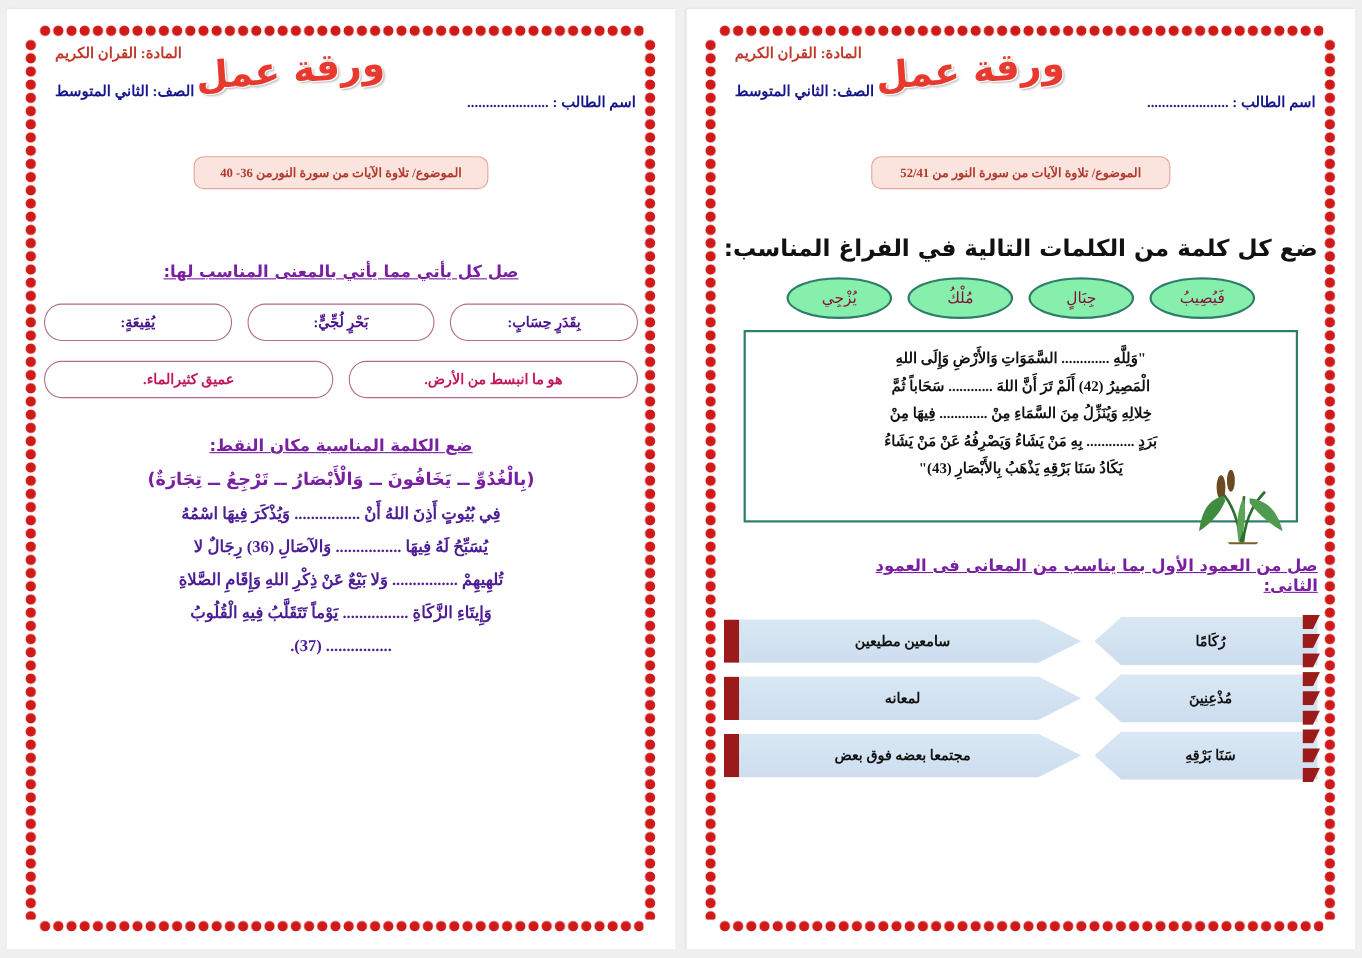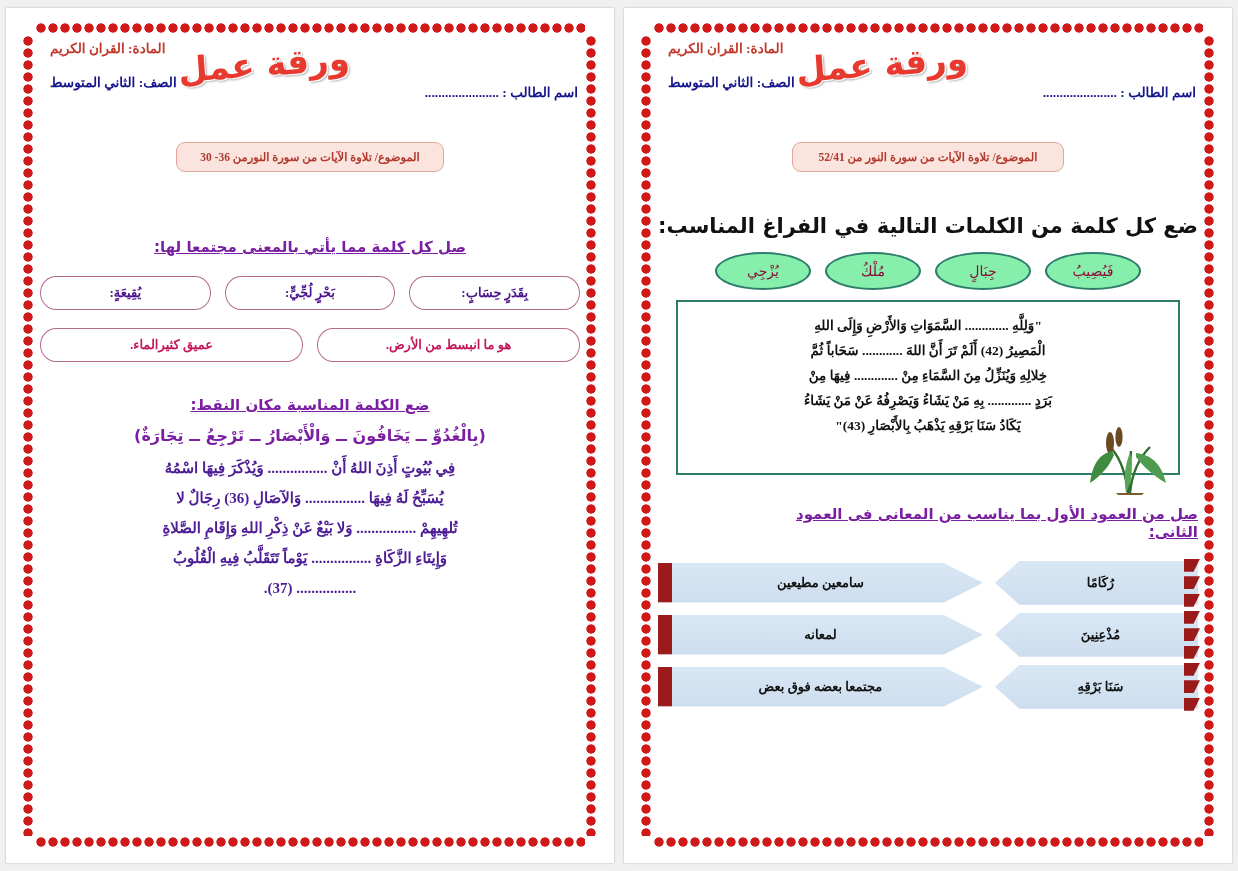--- a/index.html
+++ b/index.html
@@ -383,23 +383,23 @@
     </div>
 
     <div class="page-inner">
       <div class="hdr">
         <div class="hdr-line student-line">اسم الطالب : ......................</div>
         <div class="hdr-line subject-line">المادة: القران الكريم</div>
         <div class="hdr-line class-line">الصف: الثاني المتوسط</div>
         <div class="worksheet-title">ورقة عمل</div>
       </div>
 
-      <div class="topic-pill">الموضوع/ تلاوة الآيات من سورة النورمن 36- 30</div>
-
-      <div class="q-head" style="margin-top:66px;">صل كل كلمة مما يأتي بالمعنى مجتمعا لها:</div>
+      <div class="topic-pill">الموضوع/ تلاوة الآيات من سورة النورمن 36- 40</div>
+
+      <div class="q-head" style="margin-top:66px;">صل كل يأتي مما يأتي بالمعنى المناسب لها:</div>
 
       <div class="match-grid">
         <div class="match-row">
           <div class="oval">بِقَدَرٍ حِسَابٍ:</div>
           <div class="oval">بَحْرٍ لُجِّيٍّ:</div>
           <div class="oval">يُقِيعَةٍ:</div>
         </div>
         <div class="match-row">
           <div class="oval pink-text">هو ما انبسط من الأرض.</div>
           <div class="oval pink-text">عميق كثيرالماء.</div>

